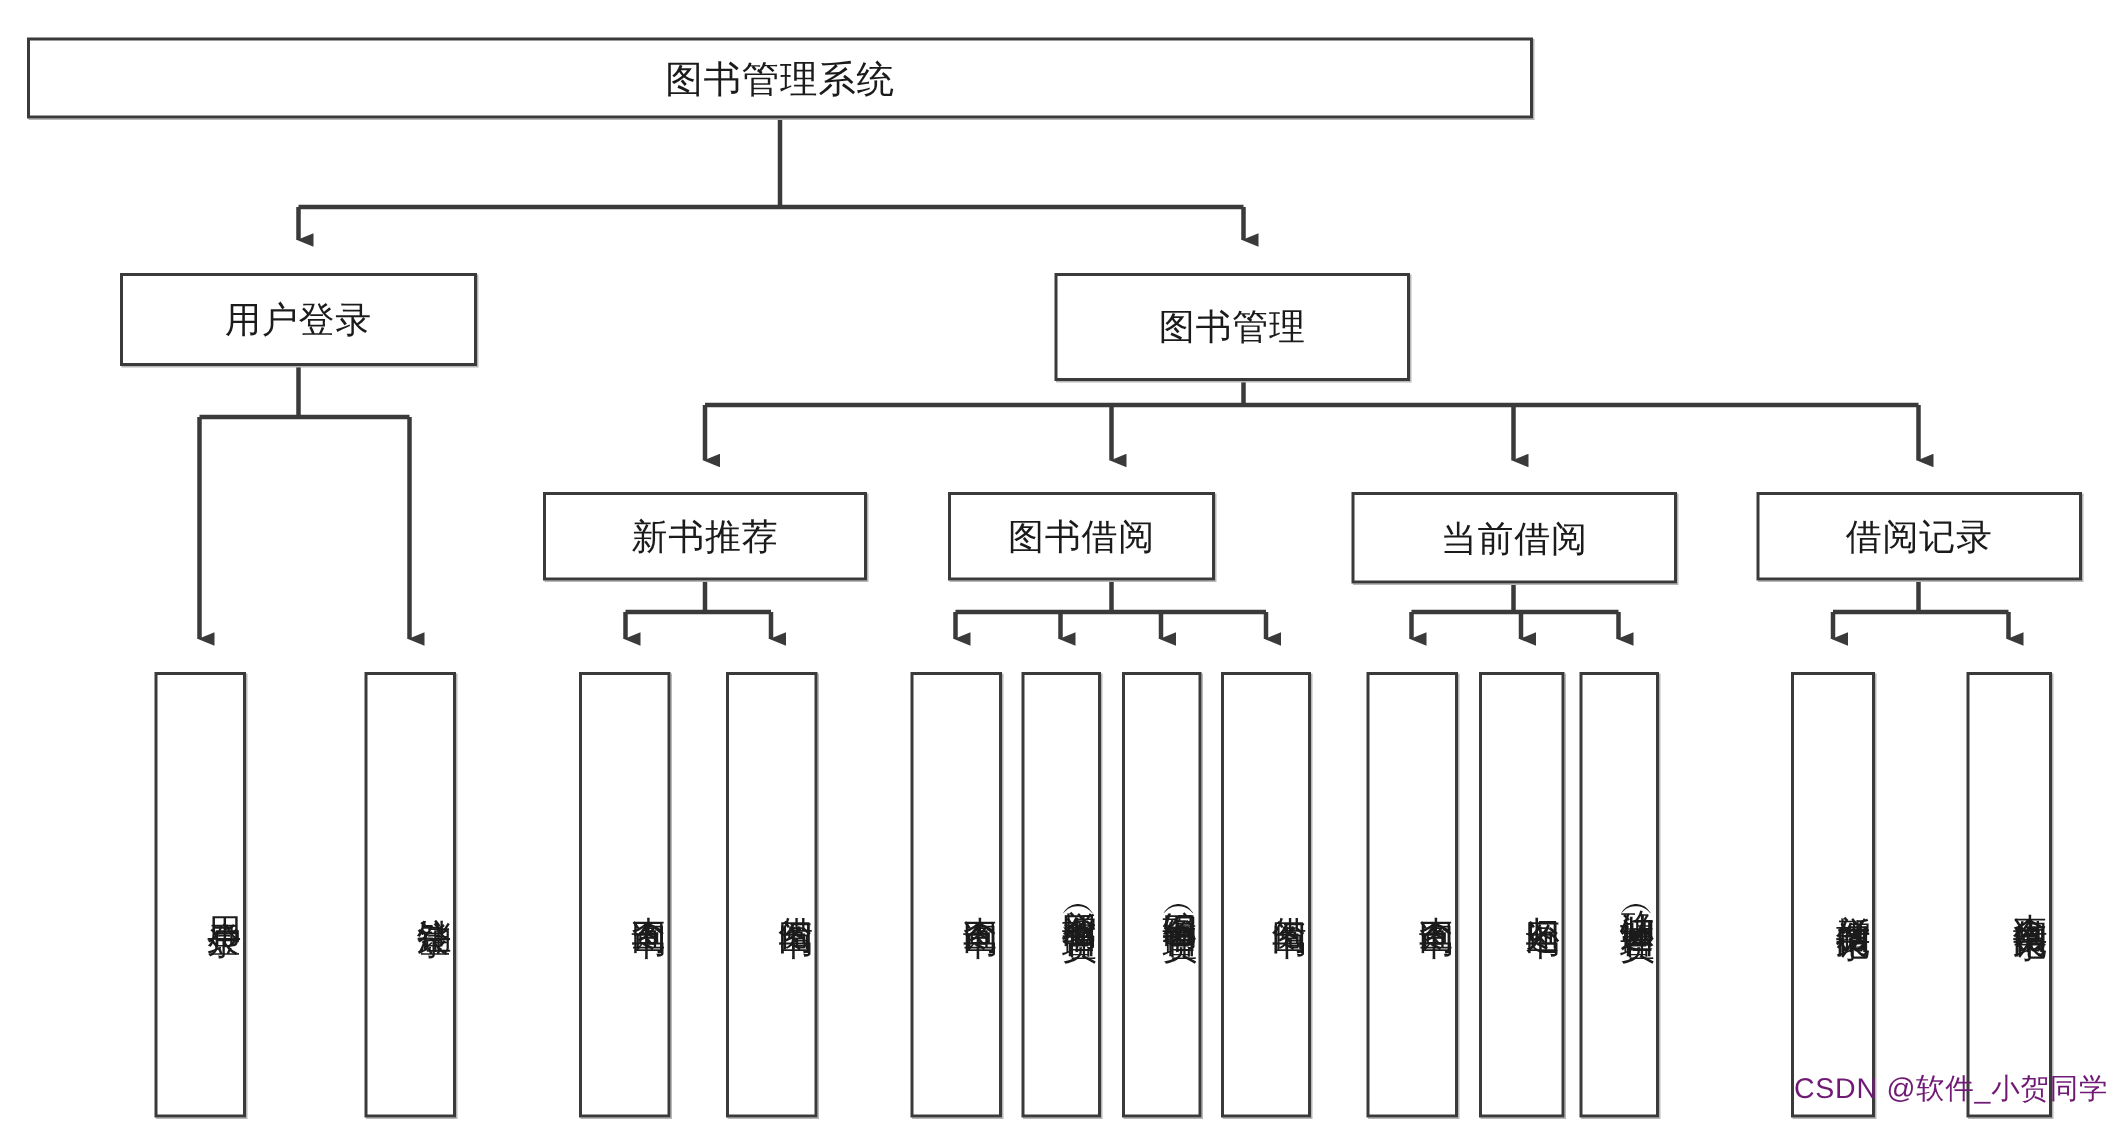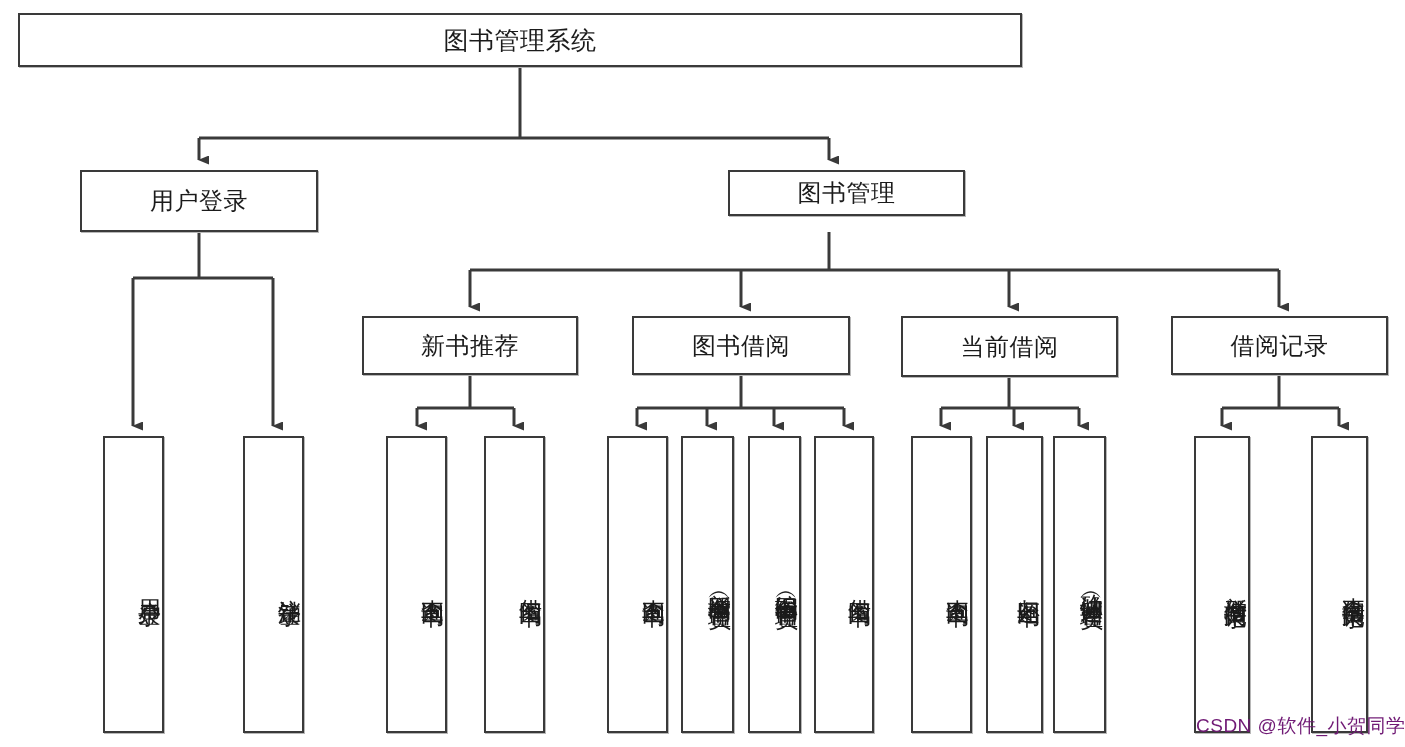--- a/index.html
+++ b/index.html
@@ -29,20 +29,21 @@
   .node {
     position: absolute;
     box-sizing: border-box;
     background: #ffffff;
     border: 2px solid #3a3a3a;
     display: flex;
     align-items: center;
     justify-content: center;
     color: #1b1b1b;
     box-shadow: 1px 1px 0 #b8b8b8;
+    margin-top: 12px;
   }
   .node-h {
     font-size: 24px;
     letter-spacing: 0.5px;
     white-space: nowrap;
   }
   .node-root {
     font-size: 25px;
   }
   .node-v {
@@ -116,24 +117,24 @@
       <path d="M1279,375 L1279,408"></path>
       <path d="M1222,408 L1339,408"></path>
       <path d="M1222,408 L1222,426" marker-end="url(#arrowhead)"></path>
       <path d="M1339,408 L1339,426" marker-end="url(#arrowhead)"></path>
     </g>
   </svg>
 
   <div class="node node-h node-root" style="left: 18px; top: 13px; width: 1004px; height: 54px;">图书管理系统</div>
 
   <div class="node node-h" style="left: 80px; top: 170px; width: 238px; height: 62px;">用户登录</div>
-  <div class="node node-h" style="left: 728px; top: 170px; width: 237px; height: 46px;">图书管理</div>
+  <div class="node node-h" style="left: 703px; top: 170px; width: 237px; height: 72px;">图书管理</div>
 
   <div class="node node-h" style="left: 362px; top: 316px; width: 216px; height: 59px; text-align: right;">新书推荐</div>
-  <div class="node node-h" style="left: 632px; top: 316px; width: 218px; height: 59px;">图书借阅</div>
+  <div class="node node-h" style="left: 632px; top: 316px; width: 178px; height: 59px;">图书借阅</div>
   <div class="node node-h" style="left: 901px; top: 316px; width: 217px; height: 61px;">当前借阅</div>
   <div class="node node-h" style="left: 1171px; top: 316px; width: 217px; height: 59px;">借阅记录</div>
 
   <div class="node node-v" style="left: 103px; top: 436px; width: 61px; height: 297px;">用户登录</div>
   <div class="node node-v" style="left: 243px; top: 436px; width: 61px; height: 297px;">注销登录</div>
   <div class="node node-v" style="left: 386px; top: 436px; width: 61px; height: 297px;">查询图书</div>
   <div class="node node-v" style="left: 484px; top: 436px; width: 61px; height: 297px;">借阅图书</div>
   <div class="node node-v" style="left: 607px; top: 436px; width: 61px; height: 297px;">查询图书</div>
   <div class="node node-v" style="left: 681px; top: 436px; width: 53px; height: 297px;">新增图书（管理员）</div>
   <div class="node node-v" style="left: 748px; top: 436px; width: 53px; height: 297px;">编辑图书（管理员）</div>

